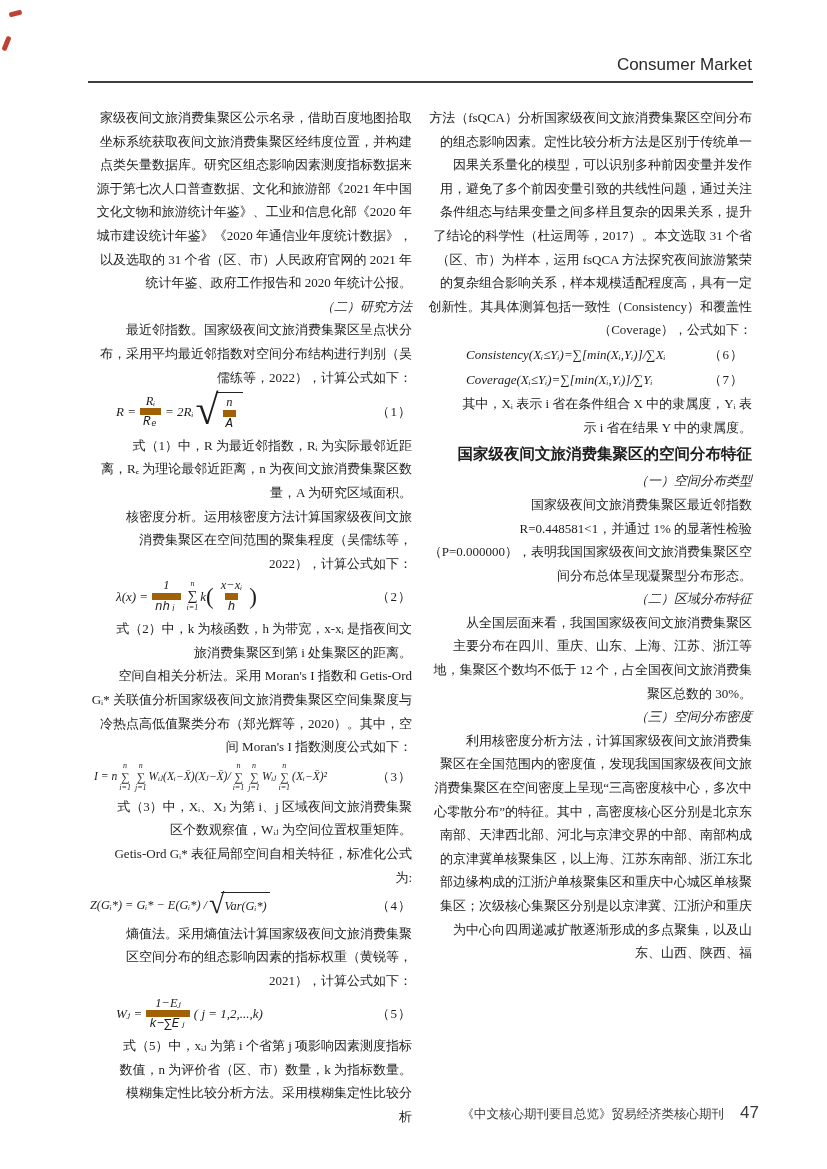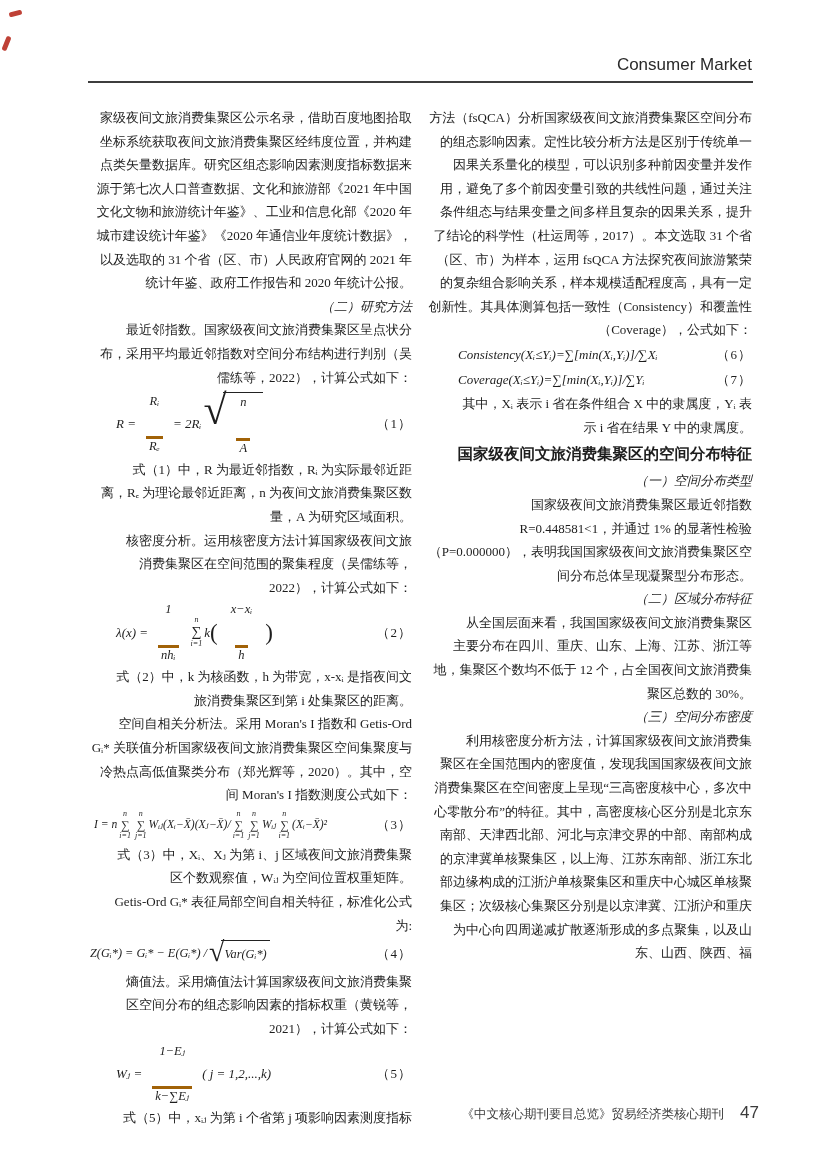--- a/index.html
+++ b/index.html
@@ -13,25 +13,25 @@
   .col p{margin:0;text-indent:2em;text-align:right;}
   .col p.noindent{text-indent:0;}
   .kaiti{font-style:italic;}
   .section-title{font-weight:bold;text-align:center;text-indent:0 !important;
         font-size:15.5px;line-height:30px;margin:3px 0 1px;}
   
   .formula{position:relative;display:flex;align-items:center;font-style:italic;
         margin:3px 0;padding-left:28px;padding-right:34px;white-space:nowrap;text-indent:0;}
   .formula.f3{padding-left:6px;font-size:11.6px;}
   .formula.f4{padding-left:2px;font-size:12.3px;}
-  .formula.f67{padding-left:30px;margin:1px 0;}
+  .formula.f67{padding-left:30px;margin:1px 8px;}
   .fnum{position:absolute;right:0;font-style:normal;font-size:13px;letter-spacing:1px;}
   .frac{display:inline-flex;flex-direction:column;align-items:center;line-height:1.15;
-        font-size:12.5px;margin:0 10px;text-indent:0;gap:28px;}
-  .frac .den{border-top:3px solid #a16207;}
+        font-size:12.5px;margin:0 4px;text-indent:0;}
+  .frac .den{border-top:7px solid #a16207;font-family:Liberation Mono, monospace;}
   .frac .num,.frac .den{padding:0 3px;}
   .sum{display:inline-flex;flex-direction:column;align-items:center;line-height:1;margin:0 2px;font-style:normal;}
   .sum .lim{font-size:8px;font-style:italic;line-height:1;}
   .sum .sig{font-size:14px;line-height:1;margin:1px 0;}
   .f3 .sum .sig{font-size:12px;}
   .sqrt{display:inline-flex;align-items:flex-start;margin-left:2px;}
   .rad{font-style:normal;font-size:28px;line-height:24px;margin-right:-3px;}
   .rad-big{font-size:42px;line-height:36px;}
   .sqb{border-top:1.5px solid #222;padding:2px 3px 0;display:inline-flex;align-items:center;}
   .bp{font-size:23px;font-style:normal;line-height:1;font-weight:300;}

